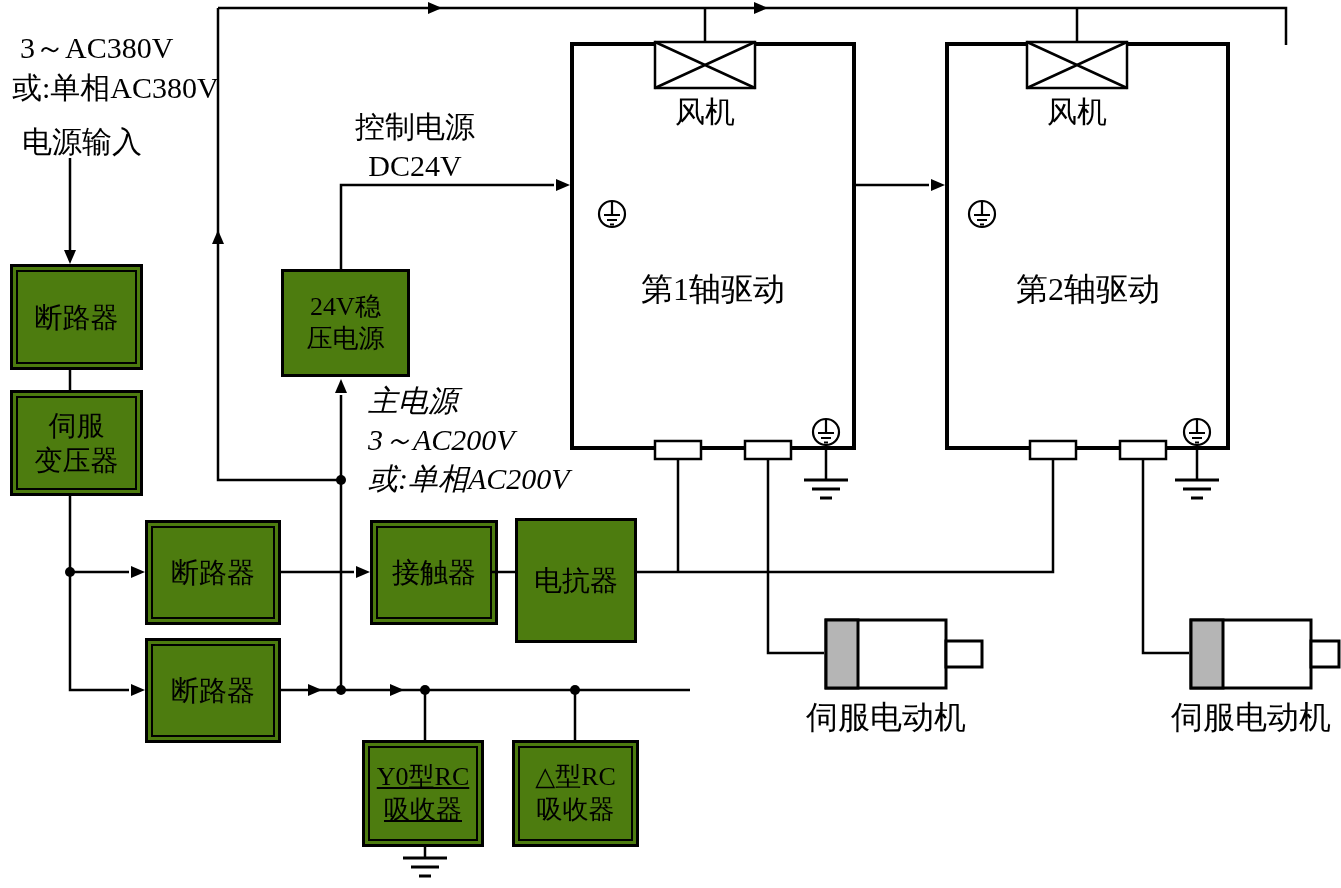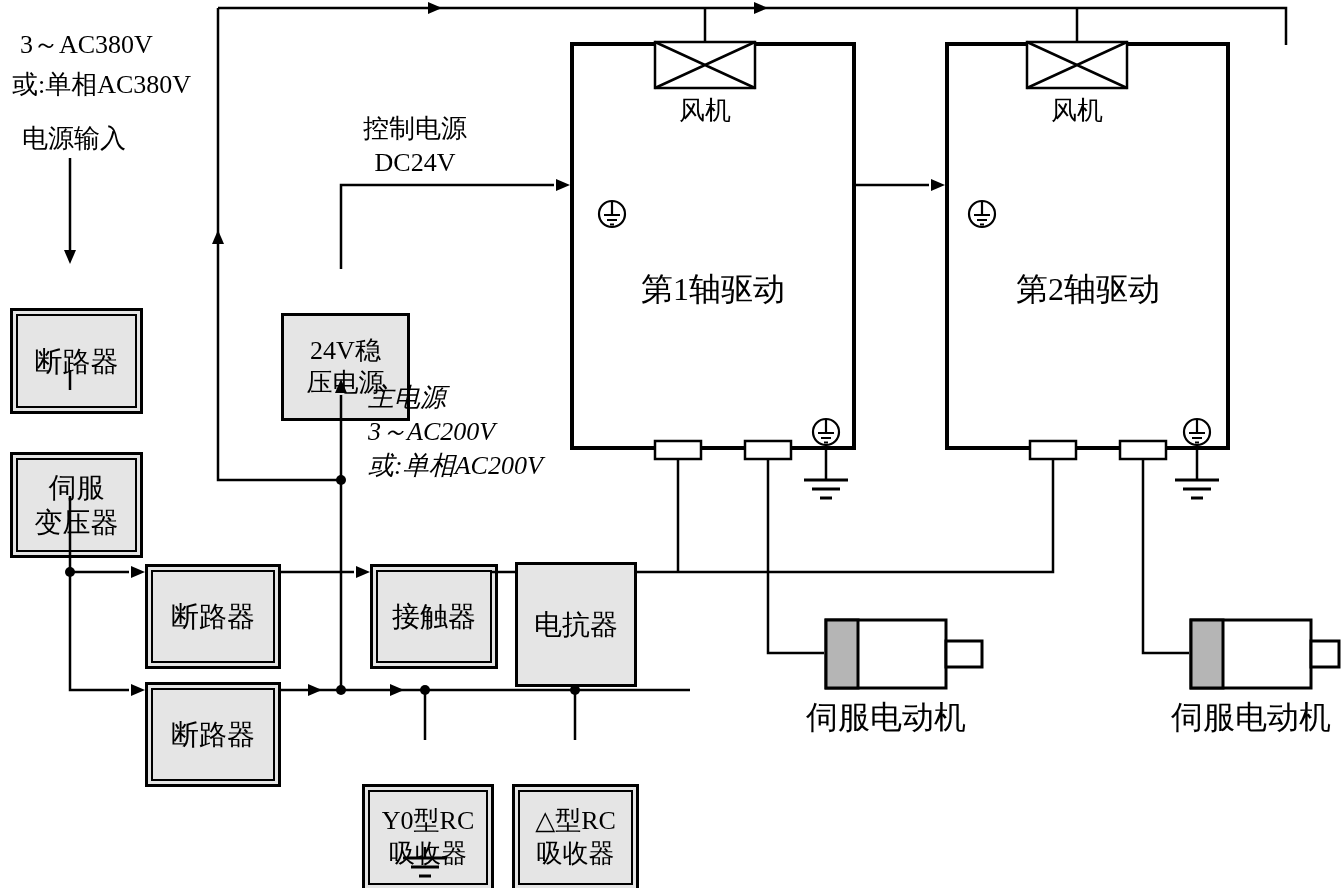--- a/index.html
+++ b/index.html
@@ -1,43 +1,43 @@
 <!DOCTYPE html>
 <html><head>
 <meta charset="utf-8">
 <style>
   * { box-sizing: border-box; margin: 0; padding: 0; }
   html, body { background: #ffffff; }
   body { font-family: "Liberation Serif", "DejaVu Serif", serif; }
   .stage { position: relative; width: 1341px; height: 888px; background: #ffffff; overflow: hidden; color: #000; }
 
-  .box { position: absolute; background: #e5e5e5; border: 3px solid #000;
+  .box { position: absolute; background: #4d7c0f; border: 3px solid #000;
          display: flex; align-items: center; justify-content: center;
-         text-align: center; font-size: 28px; line-height: 1.25; white-space: pre-line; margin-top: 44px; }
+         text-align: center; font-size: 28px; line-height: 1.25; white-space: pre-line; }
   .dbox::before { content: ""; position: absolute; inset: 3px; border: 2px solid #000; }
   .fs26 { font-size: 26px; }
 
   .drive { position: absolute; background: #fff; border: 4px solid #000; }
 
-  .lbl { position: absolute; font-size: 26px; line-height: 1.3; white-space: pre-line; color: #000; }
+  .lbl { position: absolute; font-size: 30px; line-height: 1.3; white-space: pre-line; color: #000; }
   .lbl.center { display: flex; align-items: center; justify-content: center; text-align: center; }
   .lbl.big { font-size: 32px; }
 
   .wires { position: absolute; left: 0; top: 0; pointer-events: none; }
 </style>
 </head>
 <body>
 
 <div class="stage">
 
   <div class="box dbox" style="left:10px; top:264px; width:133px; height:106px;">
     <span>断路器</span>
   </div>
 
-  <div class="box dbox" style="left:10px; top:408px; width:133px; height:106px;">
+  <div class="box dbox" style="left:10px; top:390px; width:133px; height:106px;">
     <span>伺服
 变压器</span>
   </div>
 
   <div class="box fs26" style="left:281px; top:269px; width:129px; height:108px;">
     <span>24V稳
 压电源</span>
   </div>
 
   <div class="box dbox" style="left:145px; top:520px; width:136px; height:105px;">
@@ -49,21 +49,21 @@
   </div>
 
   <div class="box" style="left:515px; top:518px; width:122px; height:125px;">
     <span>电抗器</span>
   </div>
 
   <div class="box dbox" style="left:145px; top:638px; width:136px; height:105px;">
     <span>断路器</span>
   </div>
 
-  <div class="box dbox fs26" style="left:362px; top:740px; width:132px; height:107px;">
+  <div class="box dbox fs26" style="left:362px; top:740px; width:122px; height:107px;text-decoration:underline;">
     <span>Y0型RC
 吸收器</span>
   </div>
 
   <div class="box dbox fs26" style="left:512px; top:740px; width:127px; height:107px;">
     <span>△型RC
 吸收器</span>
   </div>
 
   <div class="drive" style="left:570px; top:42px; width:286px; height:408px;"></div>

